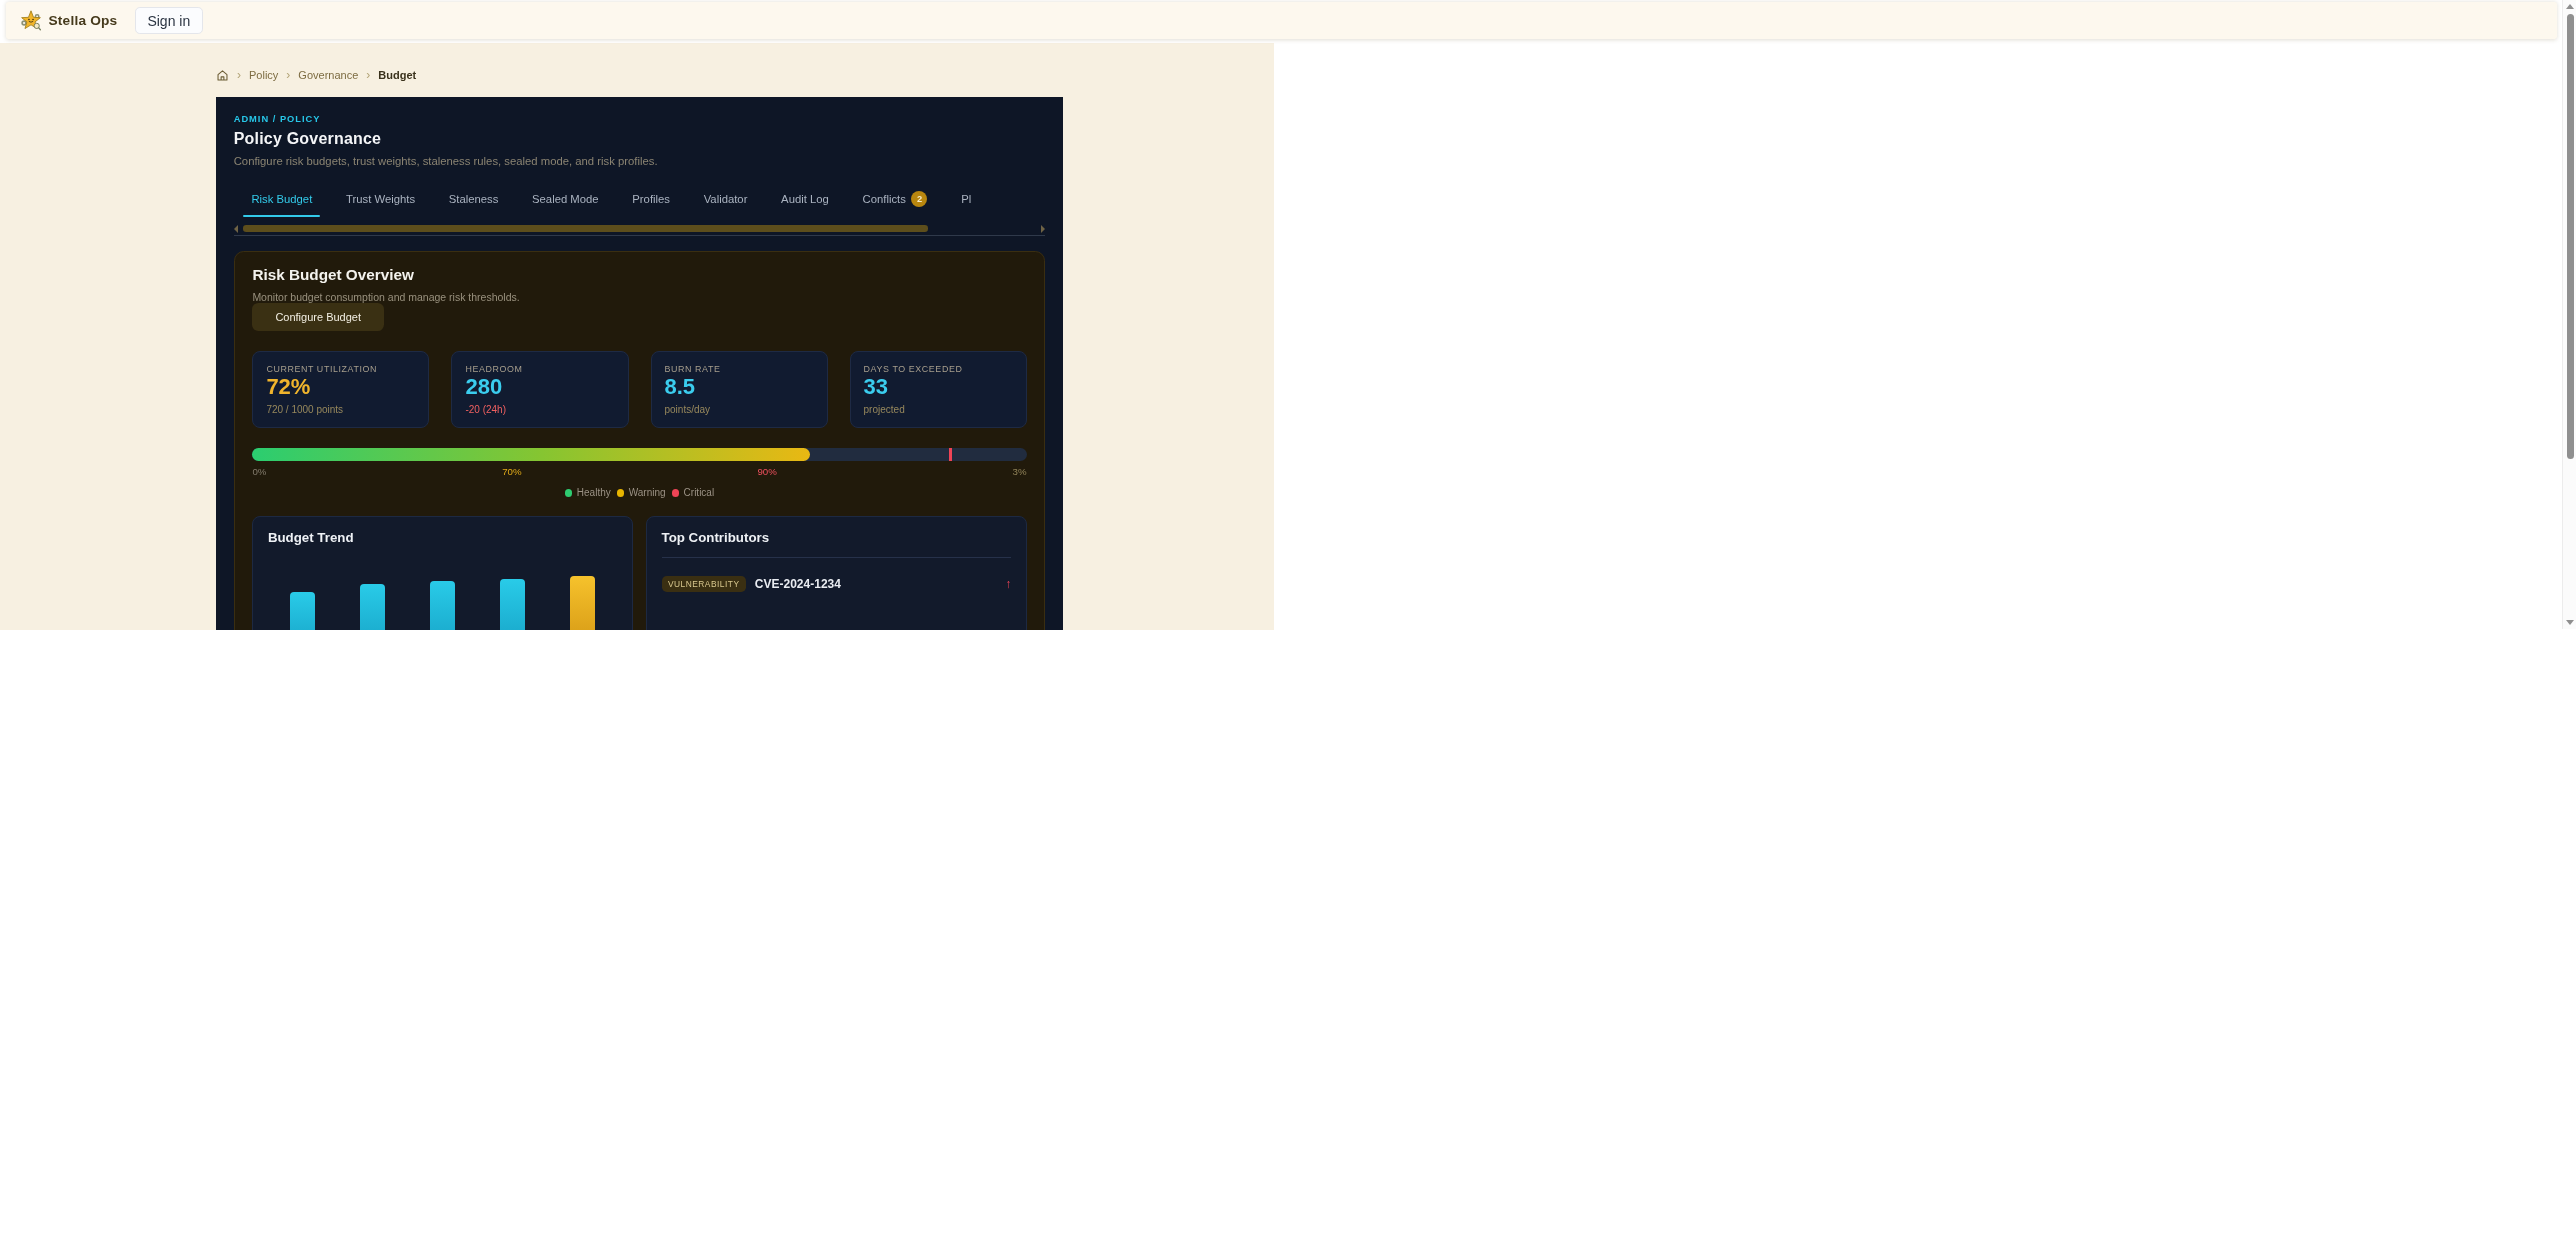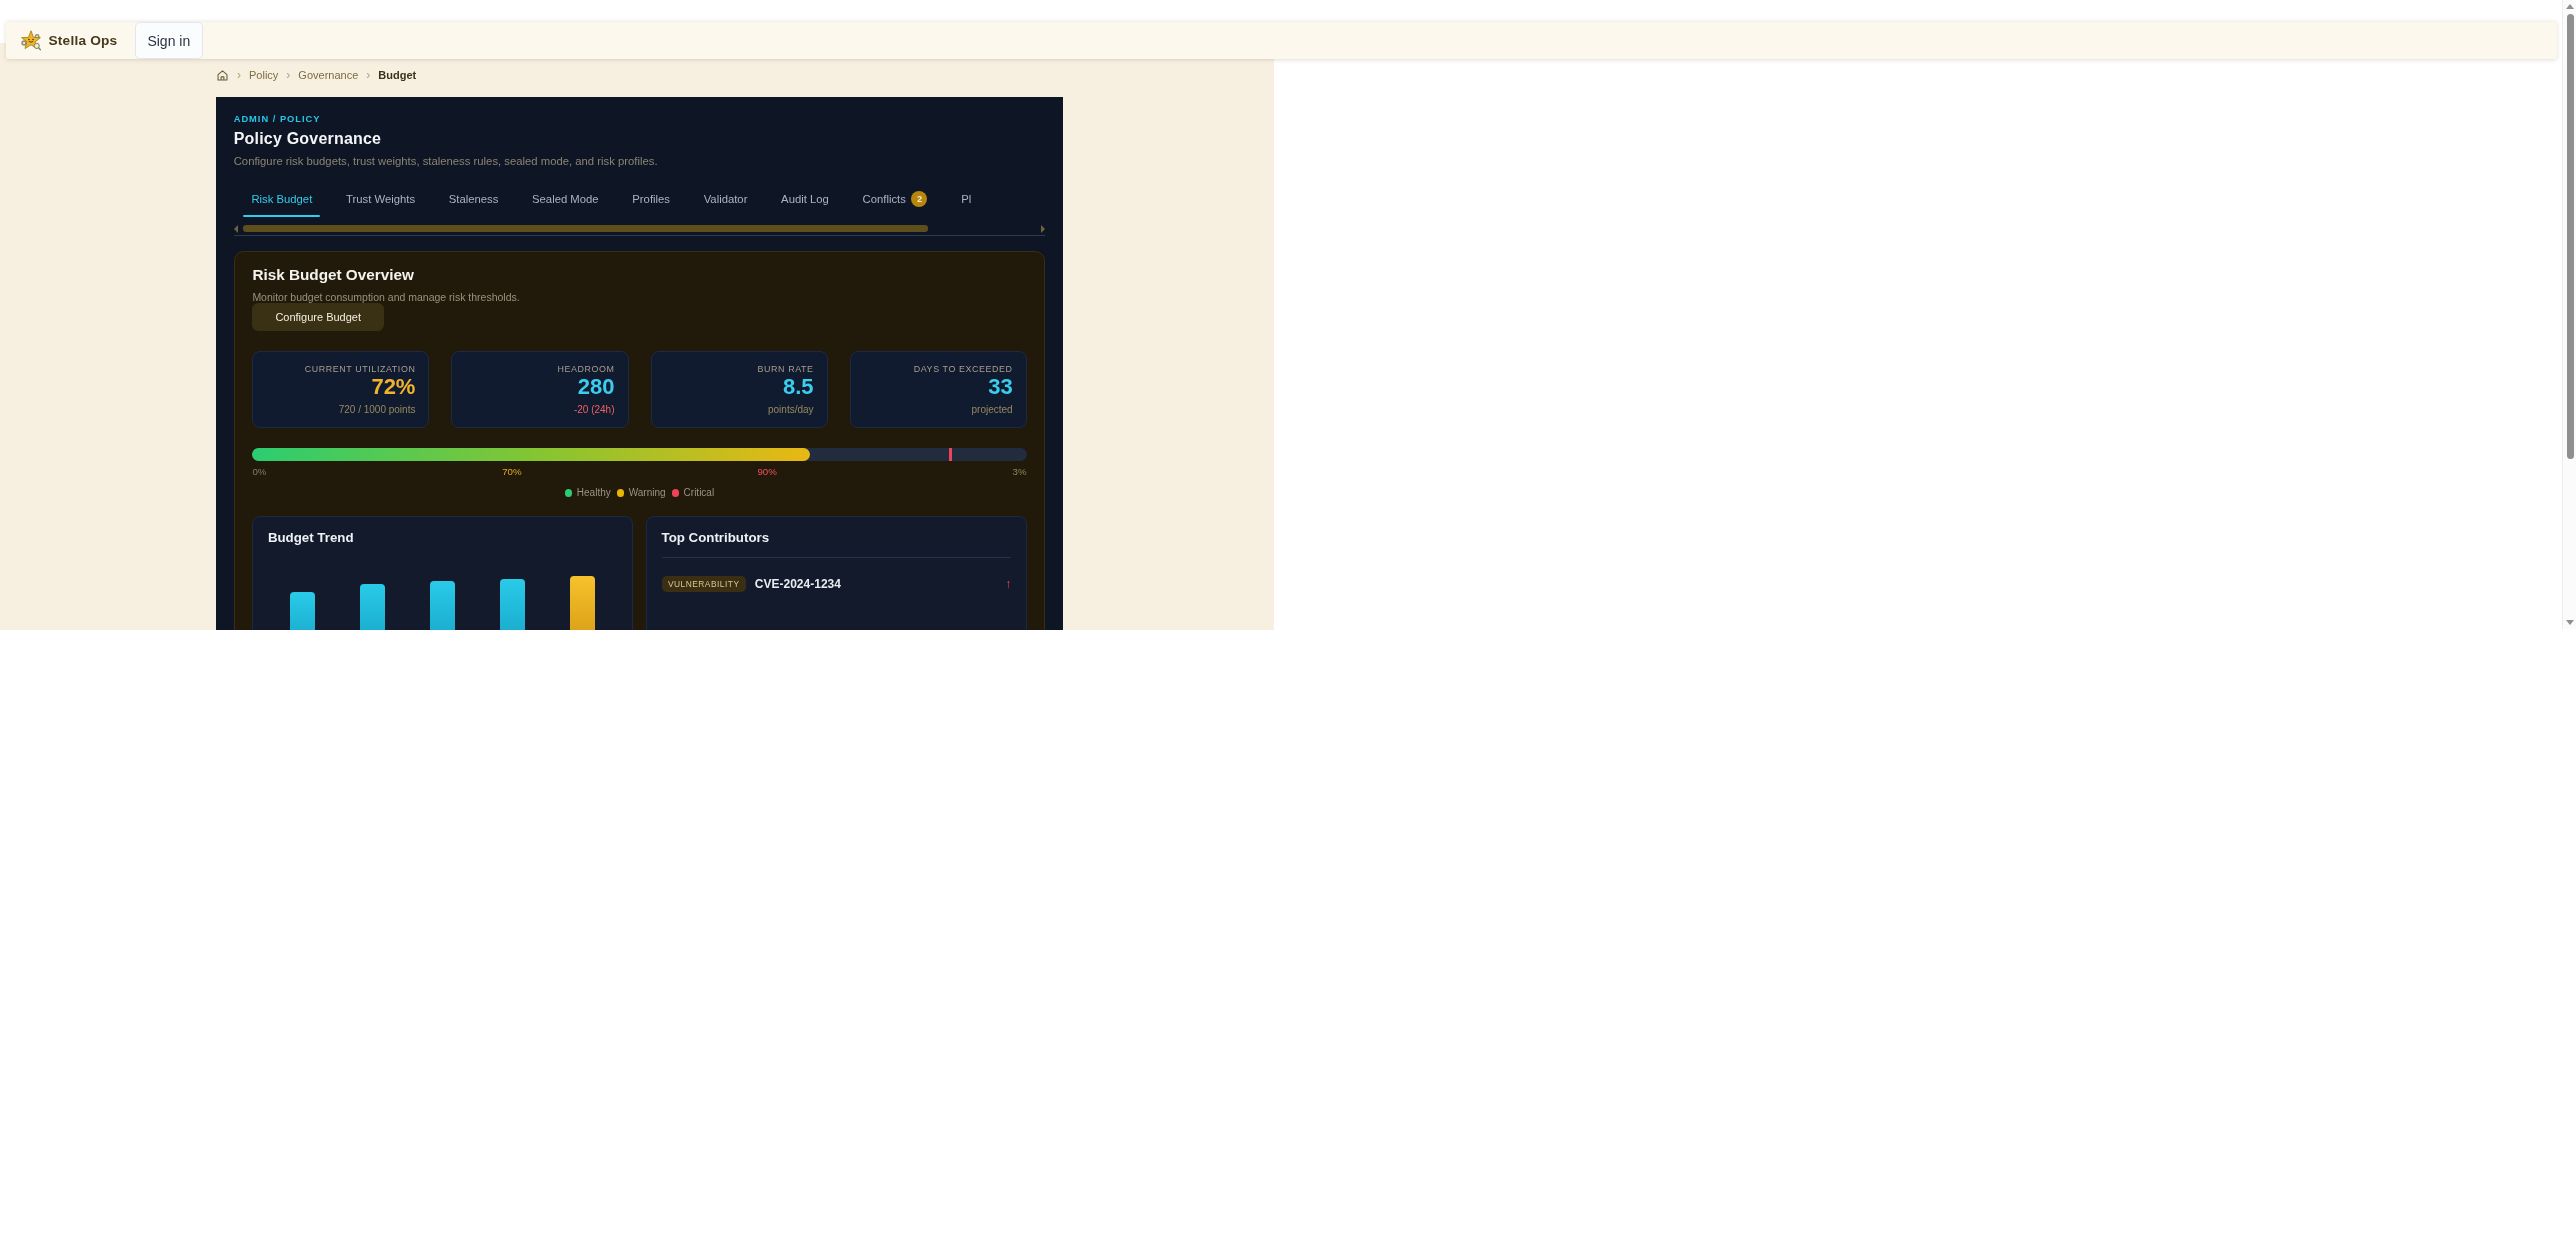--- a/index.html
+++ b/index.html
@@ -10,23 +10,23 @@
   .vscrollbar { position:absolute; top:0; right:0; width:13.7px; height:629px;
     background:#fbfbfb; border-left:0.8px solid #ececec; z-index:50; }
   .vscroll-arrow-up, .vscroll-arrow-down { position:absolute; left:50%; transform:translateX(-50%);
     width:0; height:0; border-left:4px solid transparent; border-right:4px solid transparent; }
   .vscroll-arrow-up { top:4px; border-bottom:5.6px solid #8f8f8f; }
   .vscroll-arrow-down { bottom:4px; border-top:5.6px solid #8f8f8f; }
   .vscroll-thumb { position:absolute; left:3.2px; top:13.7px; width:7.2px; height:445px;
     background:#8f8f8f; border-radius:4px; }
 
   
-  .topbar { position:absolute; top:22px; left:5.6px; right:19.3px; height:37px;
+  .topbar { position:absolute; top:2px; left:5.6px; right:19.3px; height:37px;
     background:#fdf8ee; border-radius:2.4px; box-shadow:0 0.8px 4px rgba(90,70,20,.18);
-    display:flex; padding:0 14.5px; z-index:10; }
+    display:flex; align-items:center; padding:0 14.5px; z-index:10; }
   .brand { display:flex; align-items:center; gap:6.4px; cursor:pointer; }
   .brand-name { font-size:13.7px; font-weight:800; color:#463a1c; letter-spacing:0.2px; }
   .signin-btn { margin-left:17.7px; background:#fbfcfe; border:0.8px solid #e4e6eb; border-radius:4.8px;
     padding:4.8px 11.3px; font-size:14px; color:#2b3442; cursor:pointer; font-family:inherit; }
 
   
   .page { position:absolute; top:43px; left:0; width:1274px; height:587px;
     background:#f7f0e1; overflow:hidden; }
 
   
@@ -70,21 +70,21 @@
   
   .overview-card { margin-top:15.3px; background:#211a0b; border:0.8px solid #3a2e11;
     border-radius:9.7px; padding:14.5px 17.7px; height:724px; }
   .overview-head { display:flex; align-items:flex-start; justify-content:space-between;flex-direction:column; }
   .overview-title { font-size:15.3px; font-weight:800; color:#f4f3ee; }
   .overview-subtitle { margin-top:6.4px; font-size:10.5px; color:#99917e; }
   .configure-btn { background:#3a3013; border:none; border-radius:6.4px; color:#f3efe3;
     font-size:11px; padding:8px 23px; cursor:pointer; font-family:inherit; }
 
   
-  .stats-grid { margin-top:20px; display:grid; grid-template-columns:repeat(4,1fr); gap:22px;text-align:right; }
+  .stats-grid { margin-top:20px; display:grid; grid-template-columns:repeat(4,1fr); gap:22px; }
   .stat-card { background:#111b30; border:0.8px solid #1e2a44; border-radius:8px;
     padding:12px 13px; height:77px; }
   .stat-label { font-size:8.9px; letter-spacing:0.6px; color:#a89f8d; }
   .stat-value { margin-top:0; font-size:22px; font-weight:700; }
   .stat-value.amber { color:#f0b42c; }
   .stat-value.cyan  { color:#3bcdee; }
   .stat-sub { margin-top:4px; font-size:10px; }
   .stat-sub.olive { color:#97885c; }
   .stat-sub.red   { color:#f06060; }
 

